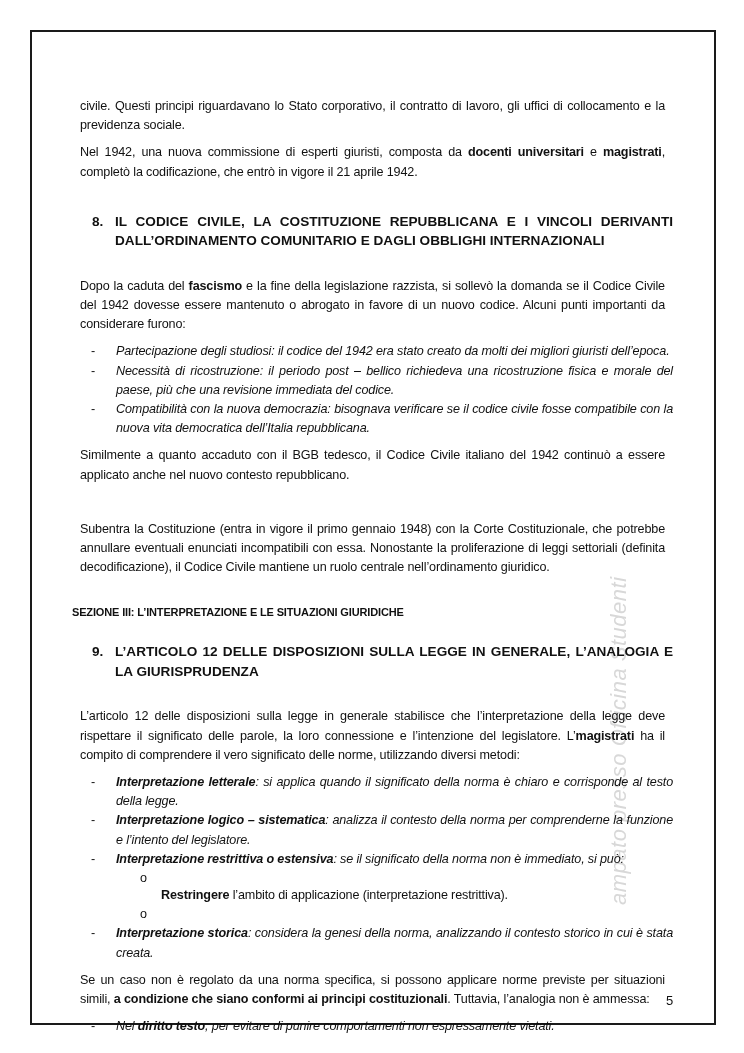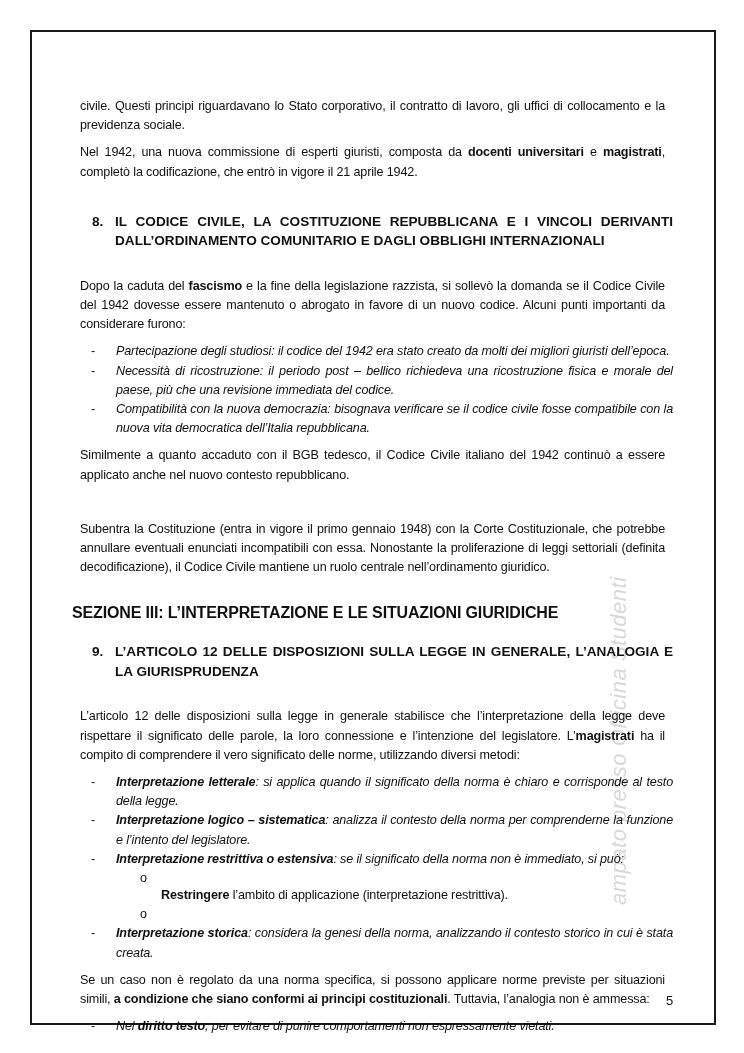--- a/index.html
+++ b/index.html
@@ -8,21 +8,21 @@
   .page-border { position: absolute; left: 30px; top: 30px; width: 682px; height: 991px;
                  border: 2px solid #1a1a1a; box-sizing: content-box; }
   .content { position: absolute; left: 72px; top: 89px; width: 601px;
              font-size: 12.6px; line-height: 19.2px; letter-spacing: -0.15px; }
   .p { margin: 8px; text-align: justify; }
   .gap { height: 19px; }
   .h-num { display: flex; margin: 0; font-weight: bold; font-size: 13.6px; line-height: 19.5px;
            letter-spacing: 0px; }
   .h-num .num { width: 43px; flex: 0 0 43px; padding-left: 20px; box-sizing: border-box; }
   .h-num .txt { flex: 1; text-align: justify; text-align-last: left; }
-  .h-sec { margin: 0; font-weight: bold; font-size: 16px; line-height: 19px; }
+  .h-sec { margin: 0; font-weight: bold; font-size: 11px; line-height: 19px; }
   .li { display: flex; margin: 0; }
   .li .dash { flex: 0 0 44px; padding-left: 19px; box-sizing: border-box; }
   .li .txt { flex: 1; text-align: justify; font-style: italic; }
   .li2 { display: flex; margin: 0; }
   .li2 .bul { flex: 0 0 89px; padding-left: 68px; box-sizing: border-box; }
   .li2 .txt { flex: 1; text-align: justify; margin-top: 17px; }
   b { font-weight: bold; }
   .watermark { position: absolute; left: 606px; top: 905px; transform-origin: 0 0;
                transform: rotate(-90deg); font-size: 22px; font-style: italic;
                color: #d8d8d8; white-space: nowrap; letter-spacing: 0.5px; }

